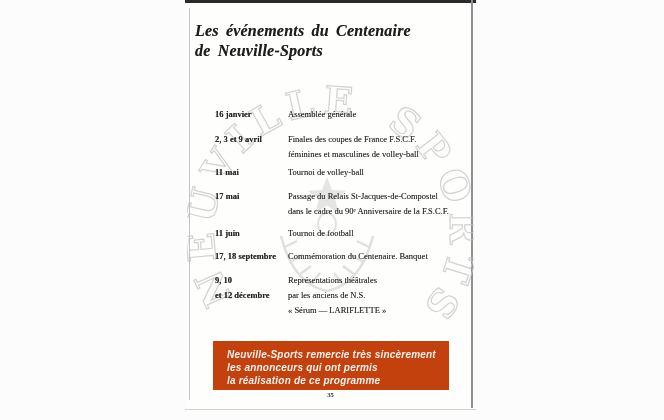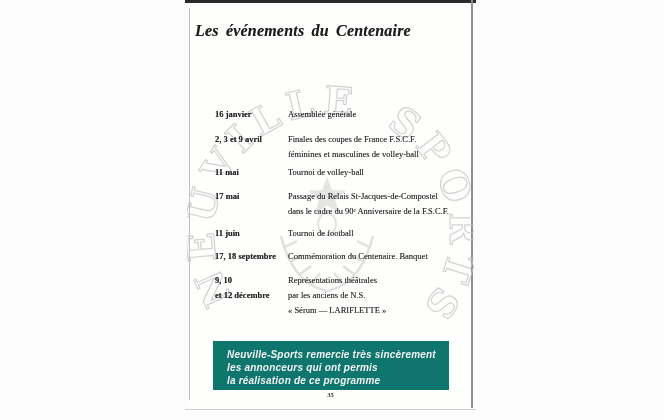--- a/index.html
+++ b/index.html
@@ -29,21 +29,21 @@
   .event-date{
     position:absolute;left:28px;top:0;font-weight:bold;white-space:pre;
     color:#232323;text-shadow:0 0 .4px rgba(30,30,30,.5);
   }
   .event-desc{
     position:absolute;left:101px;top:0;white-space:pre;color:#262626;
     text-shadow:0 0 .4px rgba(30,30,30,.45);
   }
   .notice-box{
     position:absolute;left:26px;top:341px;width:236px;height:49px;box-sizing:border-box;
-    background:#0f766e;color:#f2f2f2;padding:7px 0 0 14px;
+    background:#c2410c;color:#f2f2f2;padding:7px 0 0 14px;
     font-family:"Liberation Sans","DejaVu Sans",sans-serif;
     font-weight:bold;font-style:italic;font-size:10px;line-height:13px;
     letter-spacing:.2px;white-space:pre;
   }
   .page-number{
     position:absolute;left:0;top:391px;width:287px;text-align:center;
     font-size:6.5px;font-weight:bold;color:#333;
   }
 </style>
 </head>
@@ -76,20 +76,21 @@
       <path d="M 182 247 l -12 -6"></path>
       <path d="M 177 262 l -13 -7"></path>
       <path d="M 168 275 l -12 -9"></path>
       <path d="M 156 284 l -9 -11"></path>
     </g>
   </svg>
 
   <div class="doc">
     <div class="title-block">
       <div>Les événements du Centenaire</div>
+      <div>de Neuville-Sports</div>
     </div>
 
     <div>
       <div class="event-row" style="top:107px">
         <span class="event-date">16 janvier</span>
         <span class="event-desc">Assemblée générale</span>
       </div>
       <div class="event-row" style="top:132px">
         <span class="event-date">2, 3 et 9 avril</span>
         <span class="event-desc">Finales des coupes de France F.S.C.F.

